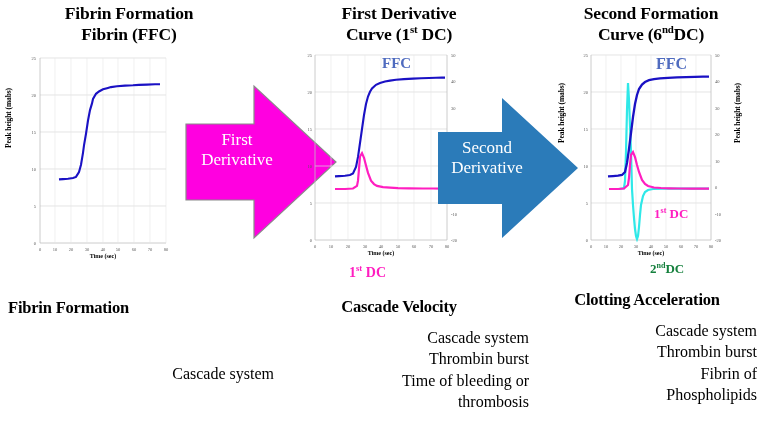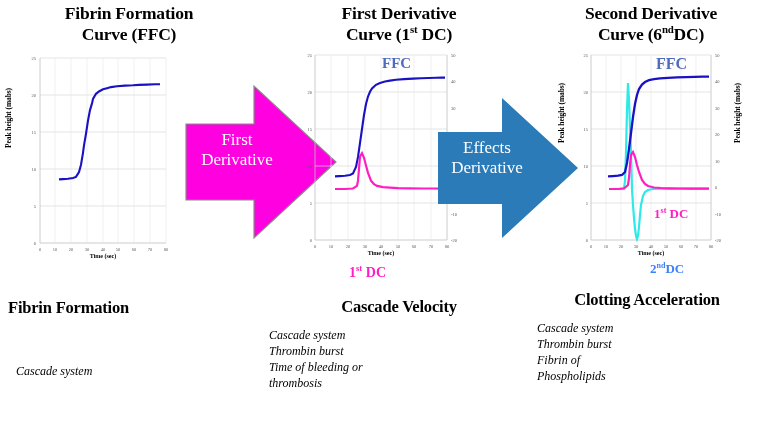--- a/index.html
+++ b/index.html
@@ -32,24 +32,23 @@
   #chart-3{margin-left:16px;margin-top:3px;}
 
   .cap-title{
     font-weight:bold;
     font-size:16.5px;
     text-align:center;
     letter-spacing:-0.2px;
   }
   #panel-1 .cap-title{text-align:left;padding-left:8px;}
   .cap-lines{
-    font-size:12px;
-    text-align:left;
+    font-size:16px;
+    text-align:right;
     line-height:1.34;
-    font-style:italic;
   }
   #panel-1 .cap-lines{padding-left:16px;}
   .cap-lines div{white-space:nowrap;}
 
   
   .arrow{position:absolute;}
   #arrow-1{left:138px;top:86px;width:150px;height:152px;margin-left:48px;}
   #arrow-2{left:438px;top:98px;width:140px;height:140px;}
   .arrow svg{display:block;width:100%;height:100%;overflow:visible;}
   .arrow-label{
@@ -90,21 +89,21 @@
   }
   .series-label sup{font-size:0.62em;vertical-align:super;line-height:0;}
 </style>
 </head>
 <body>
 
 <div class="panel" id="panel-1">
 
   <div class="panel-title">
     <div>Fibrin Formation</div>
-    <div>Curve (FFC)</div>
+    <div>Fibrin (FFC)</div>
   </div>
 
   <div class="chart-wrap" id="chart-1">
     <svg width="180" height="222" viewBox="0 0 180 222">
       <g>
         <line x1="34" y1="8" x2="160" y2="8" stroke="#d9d9d9" stroke-width="0.7"></line>
         <line x1="34" y1="45" x2="160" y2="45" stroke="#d9d9d9" stroke-width="0.7"></line>
         <line x1="34" y1="82" x2="160" y2="82" stroke="#d9d9d9" stroke-width="0.7"></line>
         <line x1="34" y1="119" x2="160" y2="119" stroke="#d9d9d9" stroke-width="0.7"></line>
         <line x1="34" y1="156" x2="160" y2="156" stroke="#d9d9d9" stroke-width="0.7"></line>
@@ -224,29 +223,29 @@
     <div>Time of bleeding or</div>
     <div>thrombosis</div>
   </div>
 </div>
 
 <div class="arrow" id="arrow-2">
   <svg viewBox="0 0 140 140" preserveAspectRatio="none">
     <polygon points="0,34 64,34 64,0 140,70 64,140 64,106 0,106" fill="#2b7bb9" stroke="none"></polygon>
   </svg>
   <div class="arrow-label">
-    <div>Effects</div>
+    <div>Second</div>
     <div>Derivative</div>
   </div>
 </div>
 
 <div class="panel" id="panel-3">
 
   <div class="panel-title">
-    <div>Second Derivative</div>
+    <div>Second Formation</div>
     <div><span>Curve (6</span><sup>nd</sup><span>DC)</span></div>
   </div>
 
   <div class="chart-wrap" id="chart-3">
     <svg width="196" height="222" viewBox="0 0 196 222">
       <g>
         <line x1="30" y1="8" x2="150" y2="8" stroke="#d9d9d9" stroke-width="0.7"></line>
         <line x1="30" y1="45" x2="150" y2="45" stroke="#d9d9d9" stroke-width="0.7"></line>
         <line x1="30" y1="82" x2="150" y2="82" stroke="#d9d9d9" stroke-width="0.7"></line>
         <line x1="30" y1="119" x2="150" y2="119" stroke="#d9d9d9" stroke-width="0.7"></line>
@@ -289,21 +288,21 @@
       </g>
       <path fill="none" stroke="#2fe8e8" stroke-width="2.2" d="M48,142 L58,142 L63,141.2 L64,134 L65,105 L66,63 L67,36 L68,53 L70,105 L71,142 L72,158 L73,171 L74,182 L75,189 L76,192 L77,189 L78,180 L79,168 L80,158 L82,149 L84,145 L87,143 L92,142 L103,141.7 L115,141.7 L128,141.7 L140,141.7 L148,141.7"></path>
       <path fill="none" stroke="#ff1ec0" stroke-width="2.2" d="M48,142 L57,142 L63,141.5 L67,138 L68,131 L69,118 L70,108 L72,105 L74,110 L76,118 L78,125 L81,133 L84,137 L87,139 L93,140.5 L100,141 L108,141.3 L118,141.5 L130,141.6 L140,141.6 L148,141.6"></path>
       <path fill="none" stroke="#1a11c4" stroke-width="2.3" d="M47,129.4 L52,129.1 L57,128.7 L61,128.0 L64,125.0 L66,116.0 L68,102.0 L70,86.0 L72,70.0 L74,57.0 L76,48.0 L78,42.0 L81,37.5 L84,35.0 L88,33.2 L93,32.2 L99,31.4 L107,30.8 L116,30.4 L125,30.1 L134,29.8 L142,29.7 L148,29.6"></path>
       <text x="95" y="22" fill="#4f6bbf" font-size="16" font-weight="bold" font-family="Liberation Serif, serif">FFC</text>
     </svg>
     <div class="ax-title ax-title-y" style="left:-4px;top:36px;">Peak height (mabs)</div>
     <div class="ax-title ax-title-y" style="left:172px;top:36px;">Peak height (mabs)</div>
     <div class="ax-title-x" style="left:30px;top:203px;width:120px;">Time (sec)</div>
     <div class="series-label" style="left:93px;top:123px;color:#ff1ec0;font-size:13px;"><span>1</span><sup>st</sup><span> DC</span></div>
-    <div class="series-label" style="left:89px;top:178px;color:#3b82f6;font-size:13px;"><span>2</span><sup>nd</sup><span>DC</span></div>
+    <div class="series-label" style="left:89px;top:178px;color:#15803d;font-size:13px;"><span>2</span><sup>nd</sup><span>DC</span></div>
   </div>
 
   <div class="cap-title" style="position:absolute;top:290px;left:-8px;width:220px;font-family:Liberation Serif, serif;">Clotting Acceleration</div>
   <div class="cap-lines" style="position:absolute;top:320px;left:-8px;width:220px;">
     <div>Cascade system</div>
     <div>Thrombin burst</div>
     <div>Fibrin of</div>
     <div>Phospholipids</div>
   </div>
 </div>

